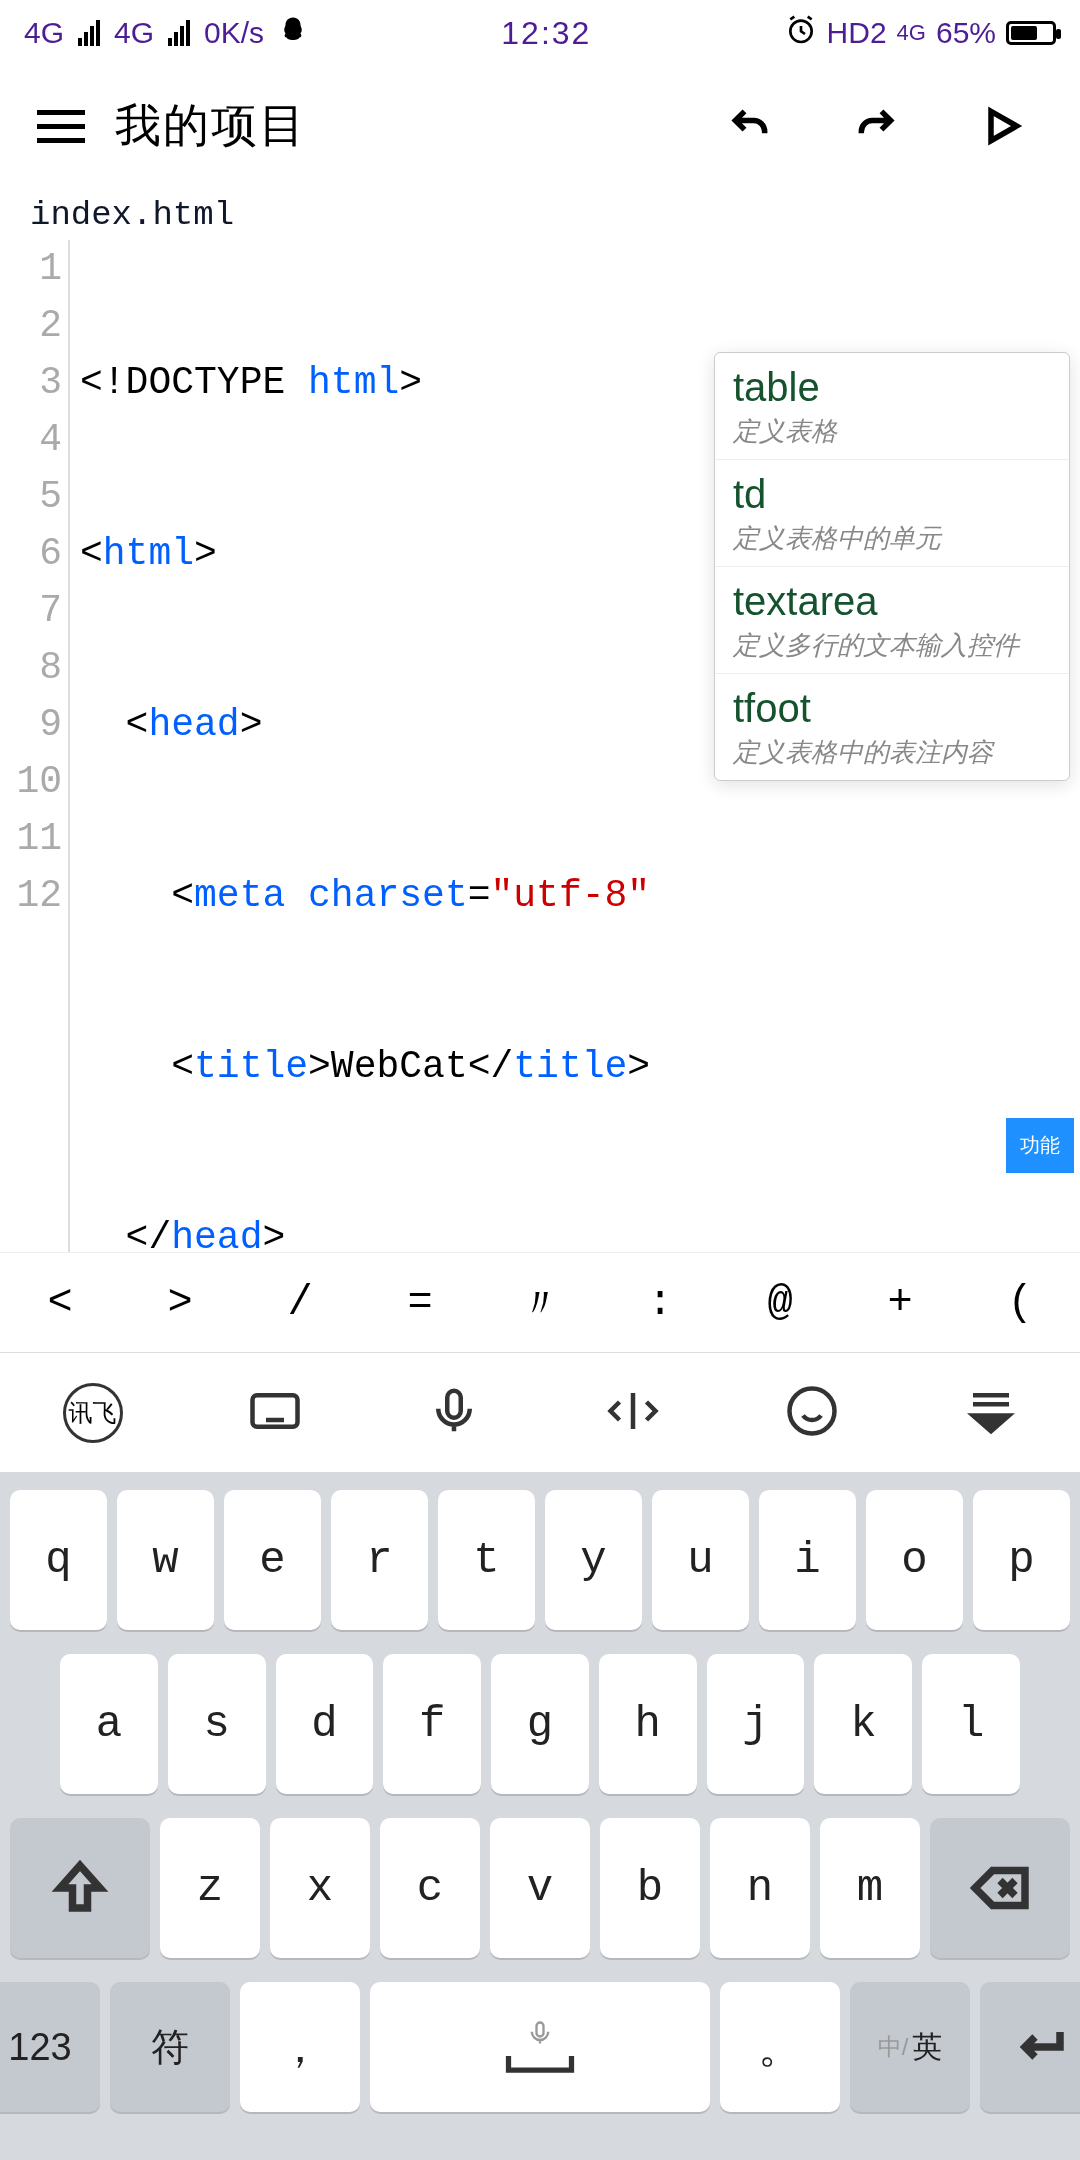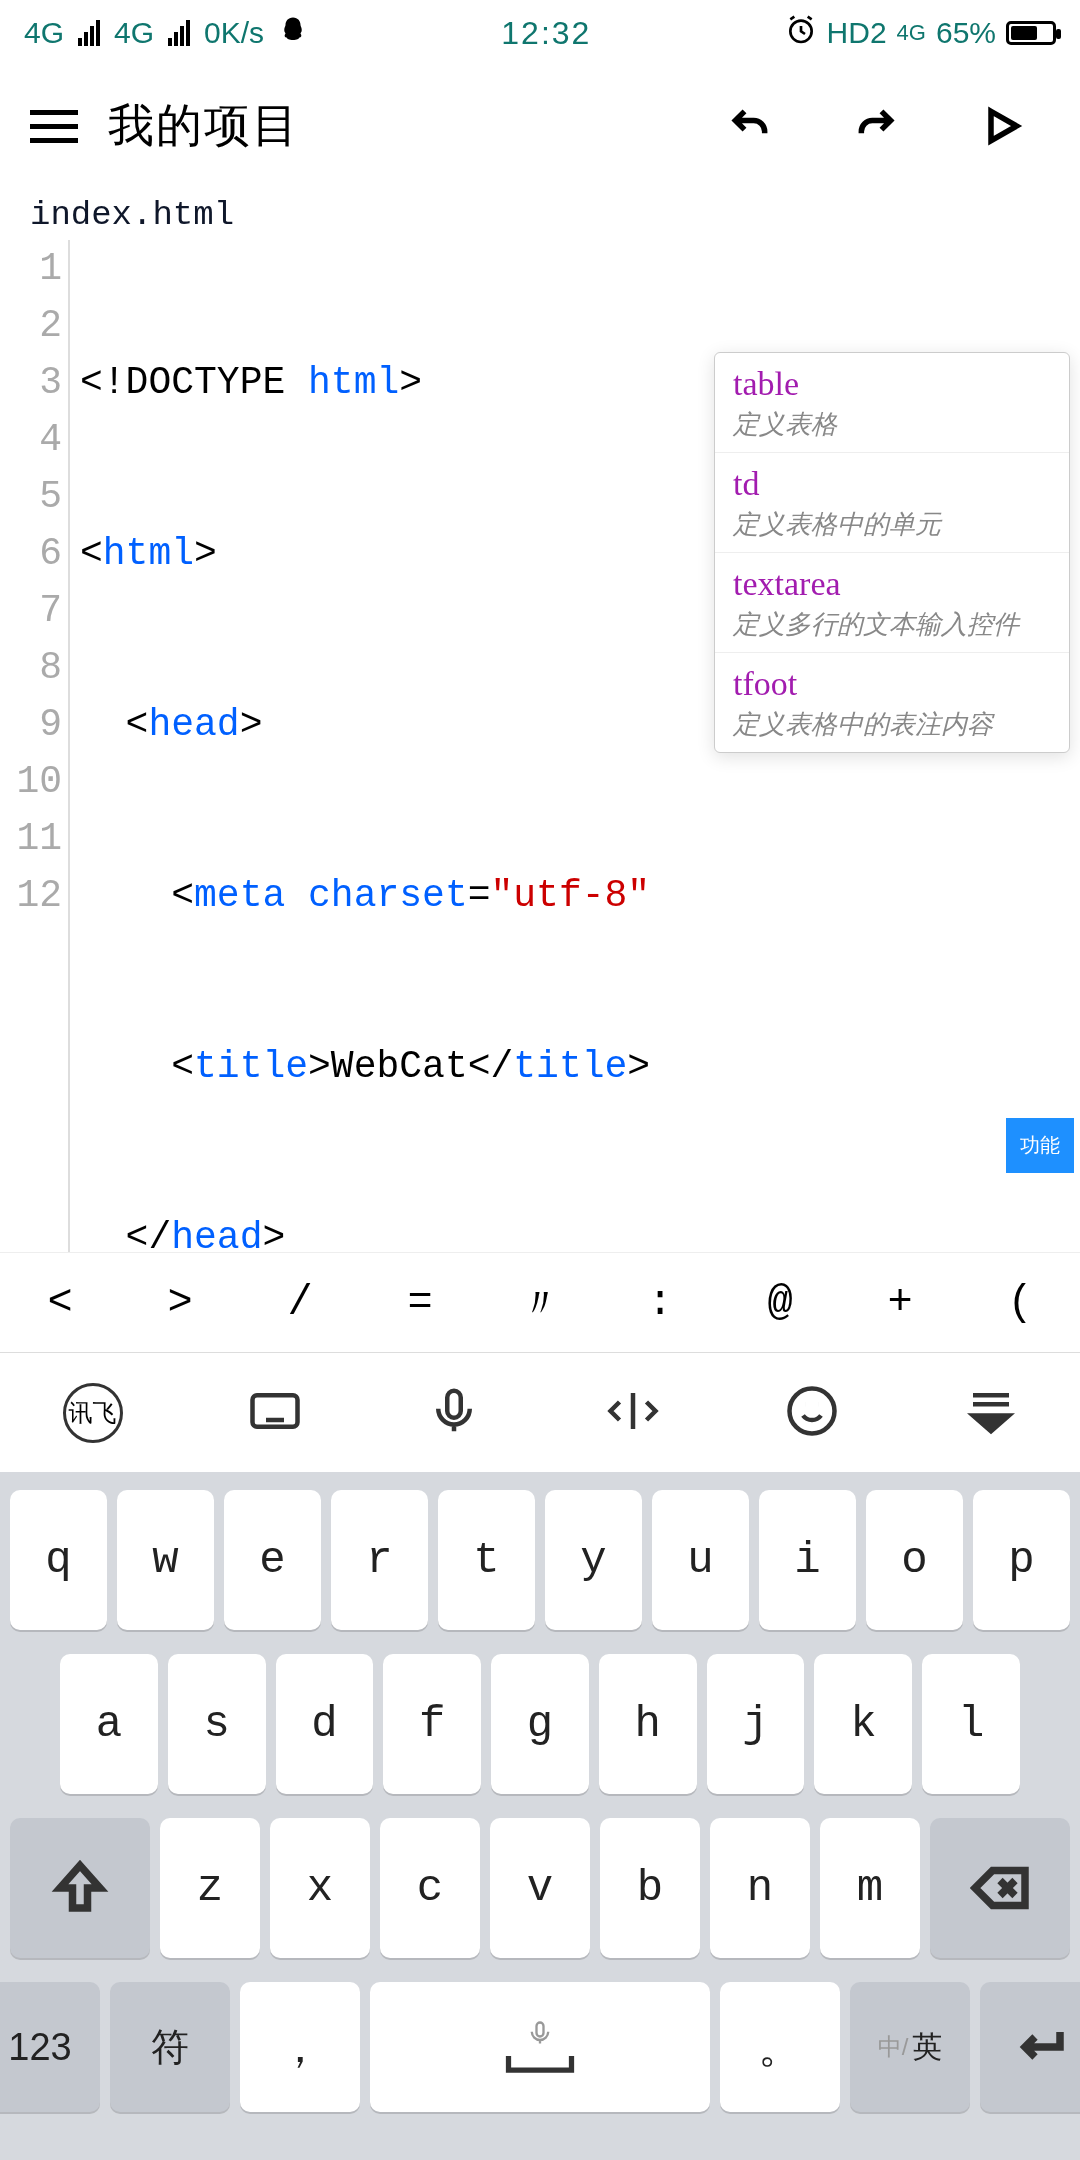--- a/index.html
+++ b/index.html
@@ -12,21 +12,21 @@
     position: relative;
   }
 
   
   .status-bar {
     height: 66px;
     display: flex;
     align-items: center;
     padding: 0 24px;
     font-size: 30px;
-    color: #0f766e;
+    color: #4c1d95;
     justify-content: space-between;
     text-align: center;
   }
   .status-left { display: flex; align-items: center; gap: 14px; }
   .status-center { font-size: 32px; letter-spacing: 2px; }
   .status-right { display: flex; align-items: center; gap: 10px; }
   .battery-icon {
     width: 50px; height: 24px; border: 3px solid #000; border-radius: 5px; position: relative;
   }
   .battery-icon::after { content:""; position:absolute; right:-8px; top:5px; width:5px; height:10px; background:#000; border-radius:2px;}
@@ -35,20 +35,21 @@
   .signal span { width:4px; background:#000; }
   .signal span:nth-child(1){height:8px;} .signal span:nth-child(2){height:14px;} .signal span:nth-child(3){height:20px;} .signal span:nth-child(4){height:26px;}
 
   
   .app-bar {
     height: 120px;
     display: flex;
     align-items: center;
     padding: 0 30px;
     gap: 30px;
+    margin-left: 7px;
   }
   .hamburger { width:48px; display:flex; flex-direction:column; gap:9px; }
   .hamburger span { height:5px; background:#000; width:100%; }
   .app-title { font-size: 46px; font-weight: 500; letter-spacing: 2px; }
   .app-bar-spacer { flex:1; }
   .icon-btn { width:60px; height:60px; display:flex; align-items:center; justify-content:center; margin:0 18px;}
   .icon-btn svg { width:44px; height:44px; stroke:#000; stroke-width:3; fill:none; }
 
   
   .file-tab {
@@ -90,21 +91,21 @@
     right: 10px;
     width: 356px;
     background: #fff;
     border: 1px solid #ccc;
     border-radius: 6px;
     box-shadow: 0 4px 18px rgba(0,0,0,0.12);
     font-family: "Courier New", monospace;
   }
   .ac-item { padding: 12px 18px 10px; border-bottom:1px solid #eee; }
   .ac-item:last-child { border-bottom:none; }
-  .ac-label { font-size: 34px; color:#a21caf; font-family: Liberation Serif, serif; }
+  .ac-label { font-size: 40px; color:#14532d; font-family: Liberation Sans, sans-serif; }
   .ac-desc  { font-size: 26px; color:#888; margin-top:4px; font-family: "SimSun", serif; font-style: italic; }
 
   
   .fn-btn {
     position:absolute;
     right:6px;
     top: 1118px;
     background:#1e90ff;
     color:#fff;
     font-size:20px;

